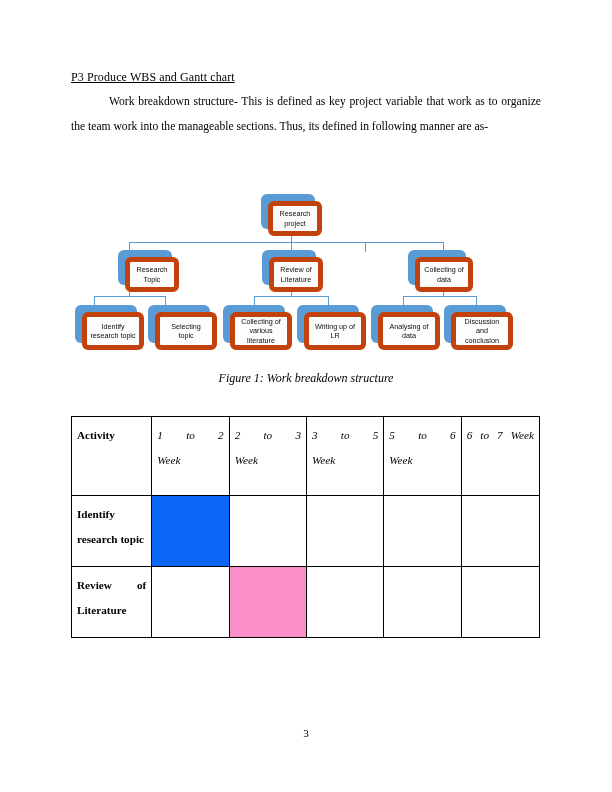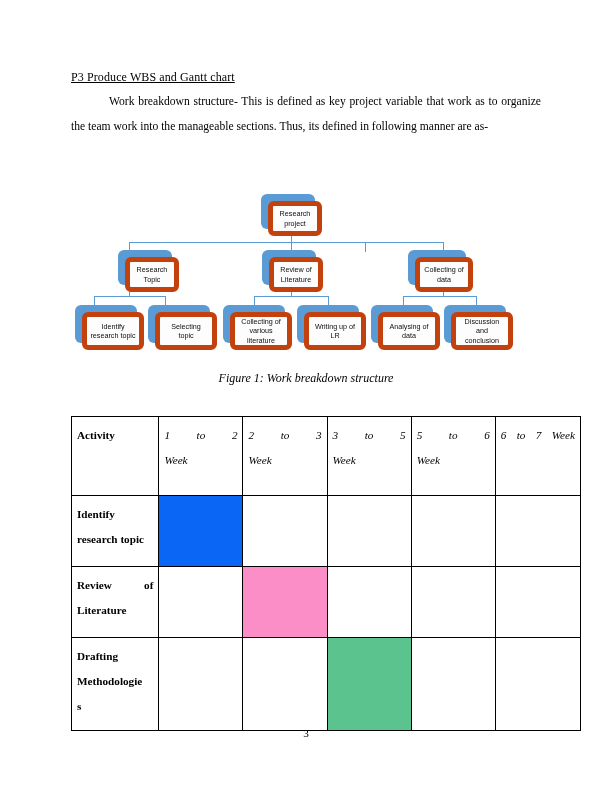--- a/index.html
+++ b/index.html
@@ -111,21 +111,21 @@
   
   .gantt-wrap {
     position: absolute;
     left: 71px;
     top: 416px;
     width: 469px;
   }
   table.gantt {
     border-collapse: collapse;
     table-layout: fixed;
-    width: 510px;
+    width: 469px;
   }
   table.gantt td {
     border: 1px solid #000000;
     vertical-align: top;
     padding: 6px 5px 6px 5px;
     font-size: 11.2px;
     line-height: 25px;
     font-family: "Liberation Serif", serif;
     position: relative;
     overflow: hidden;
@@ -370,33 +370,19 @@
           </td>
           <td></td>
           <td>
             <div class="fill fill-pink" style="height:100%"></div>
           </td>
           <td></td>
           <td></td>
           <td></td>
         </tr>
 
-        <tr class="r3">
-          <td class="row-label">
-            <span class="jl-last">Drafting</span>
-            <span class="jl-last">Methodologie</span>
-            <span class="jl-last">s</span>
-          </td>
-          <td></td>
-          <td></td>
-          <td>
-            <div class="fill fill-green" style="height:100%"></div>
-          </td>
-          <td></td>
-          <td></td>
-        </tr>
       </tbody>
     </table>
   </div>
 
   <div class="page-number">3</div>
 
 </div>
 
 </body></html>

